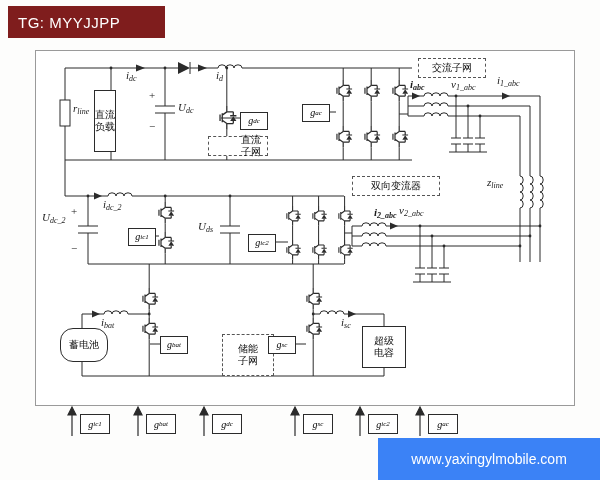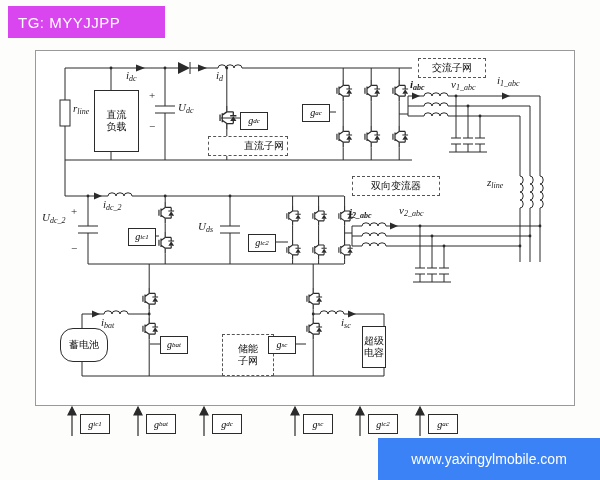--- a/index.html
+++ b/index.html
@@ -135,33 +135,33 @@
         <polygon points="200,415 208,415 204,407"></polygon>
       <path d="M295,436 V415"></path>
         <polygon points="291,415 299,415 295,407"></polygon>
       <path d="M360,436 V415"></path>
         <polygon points="356,415 364,415 360,407"></polygon>
       <path d="M420,436 V415"></path>
         <polygon points="416,415 424,415 420,407"></polygon>
     </g>
   </svg>
 
-  <div class="cbox" style="left:94px;top:90px;width:45px;height:62px;">
+  <div class="cbox" style="left:94px;top:90px;width:22px;height:62px;">
     <span>直流</span>
     <span>负载</span>
   </div>
   <div class="cbox" style="left:60px;top:328px;width:48px;height:34px;border-radius:13px;">
     <span>蓄电池</span>
   </div>
-  <div class="cbox" style="left:362px;top:326px;width:24px;height:42px;">
+  <div class="cbox" style="left:362px;top:326px;width:44px;height:42px;">
     <span>超级</span>
     <span>电容</span>
   </div>
 
-  <div class="rbox" style="left:208px;top:136px;width:80px;height:20px;padding-left:32px;">
+  <div class="rbox" style="left:208px;top:136px;width:60px;height:20px;padding-left:32px;">
     <span>直流子网</span>
   </div>
   <div class="rbox" style="left:418px;top:58px;width:68px;height:20px;">
     <span>交流子网</span>
   </div>
   <div class="rbox" style="left:352px;top:176px;width:88px;height:20px;text-align:right;">
     <span>双向变流器</span>
   </div>
   <div class="rbox" style="left:222px;top:334px;width:52px;height:42px;align-items:center;">
     <span>储能</span>
@@ -201,21 +201,21 @@
   <div class="pol" style="left:149px;top:121px;">−</div>
   <div class="math bold" style="left:410px;top:79px;"><span>i</span><sub>abc</sub></div>
   <div class="math" style="left:451px;top:79px;"><span>v</span><sub>1_abc</sub></div>
   <div class="math" style="left:497px;top:75px;"><span>i</span><sub>1_abc</sub></div>
   <div class="math" style="left:487px;top:177px;"><span>z</span><sub>line</sub></div>
   <div class="math" style="left:103px;top:199px;"><span>i</span><sub>dc_2</sub></div>
   <div class="math" style="left:42px;top:212px;"><span>U</span><sub>dc_2</sub></div>
   <div class="pol" style="left:71px;top:206px;">+</div>
   <div class="pol" style="left:71px;top:243px;">−</div>
   <div class="math" style="left:198px;top:221px;"><span>U</span><sub>ds</sub></div>
-  <div class="math bold" style="left:349px;top:207px;font-family:Liberation Serif, serif;"><span>i</span><sub>2_abc</sub></div>
+  <div class="math bold" style="left:374px;top:207px;font-family:Liberation Serif, serif;"><span>i</span><sub>2_abc</sub></div>
   <div class="math" style="left:399px;top:205px;"><span>v</span><sub>2_abc</sub></div>
   <div class="math" style="left:101px;top:317px;"><span>i</span><sub>bat</sub></div>
   <div class="math" style="left:341px;top:317px;"><span>i</span><sub>sc</sub></div>
 
   <div class="grow-box" style="left:80px;top:414px;">
       <span>g</span>
       <sub>ic1</sub>
     </div>
   <div class="grow-box" style="left:146px;top:414px;">
       <span>g</span>
@@ -231,21 +231,21 @@
     </div>
   <div class="grow-box" style="left:368px;top:414px;">
       <span>g</span>
       <sub>ic2</sub>
     </div>
   <div class="grow-box" style="left:428px;top:414px;">
       <span>g</span>
       <sub>ac</sub>
     </div>
 
-  <div class="hdr" id="hdr" style="background: #d946ef;">
+  <div class="hdr" id="hdr" style="background: #7f1d1d;">
     <span>TG: MYYJJPP</span>
   </div>
 
   <div class="ftr" id="ftr" style="background: #3b82f6;">
     <span>www.yaxingylmobile.com</span>
   </div>
 
 </div>
 
 </body></html>

